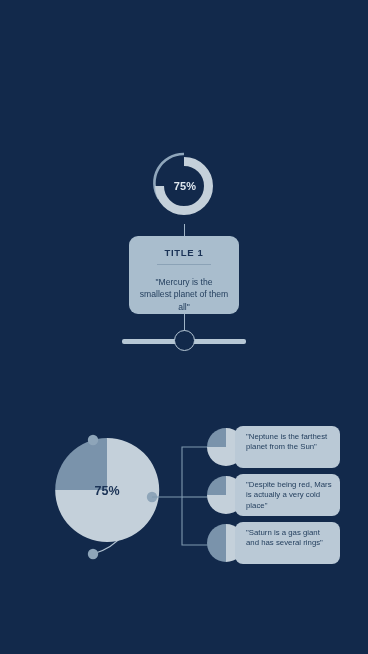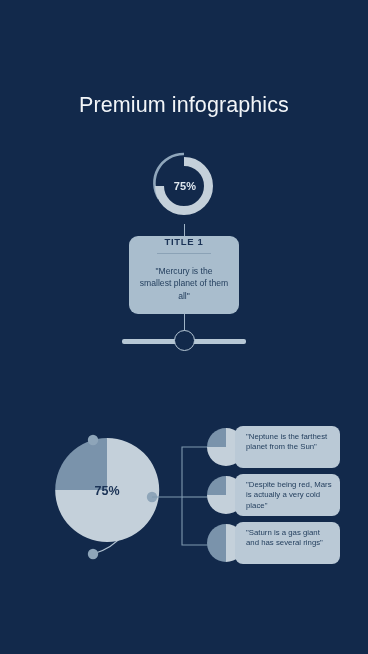--- a/index.html
+++ b/index.html
@@ -75,20 +75,21 @@
   }
   .card {
     position: absolute;
     left: 129px;
     top: 88px;
     width: 110px;
     height: 78px;
     background: #a9bdcd;
     border-radius: 9px;
     box-sizing: border-box;
+    padding-top: 11px;
   }
   .card-title {
     text-align: center;
     color: #1b3356;
     font-size: 9.5px;
     font-weight: 700;
     letter-spacing: 0.7px;
   }
   .card-rule {
     width: 54px;
@@ -181,21 +182,20 @@
   .m1 { top: 10px; }
   .m2 { top: 58px; }
   .m3 { top: 106px; }
   svg { display: block; overflow: visible; }
 </style>
 </head>
 <body>
 
 <div class="stage">
 
-  <div class="page-title">Premium infographics</div>
 
   <div class="sec1">
 
     <div class="donut-wrap">
       <svg width="82" height="76" viewBox="0 0 82 76">
 
         <path d="M 41 6 A 29 29 0 0 0 15.9 50.5" fill="none" stroke="#8fa6bb" stroke-width="2.6"></path>
 
         <circle cx="41" cy="38" r="24.5" fill="none" stroke="#5f7governance" stroke-width="0"></circle>
         <path d="M 41 13.5 A 24.5 24.5 0 1 1 16.5 38" fill="none" stroke="#c4d0da" stroke-width="9" stroke-linecap="butt"></path>

